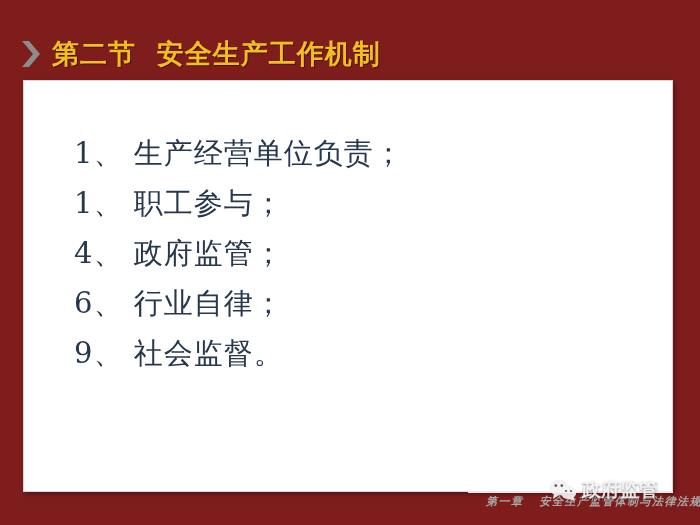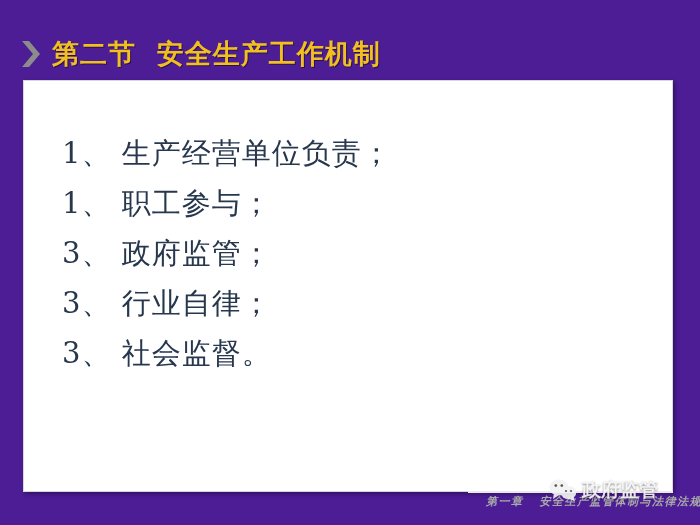--- a/index.html
+++ b/index.html
@@ -4,21 +4,21 @@
 <style>
   html, body {
     margin: 0;
     padding: 0;
     background: #3a3a3a;
   }
   #slide {
     position: relative;
     width: 700px;
     height: 525px;
-    background: #4c1d95;
+    background: #7f1d1d;
     overflow: hidden;
     font-family: "Liberation Sans", sans-serif;
   }
 
   
   #title-row {
     position: absolute;
     left: 22px;
     top: 34px;
     height: 40px;
@@ -62,20 +62,21 @@
     right: 20px;
   }
   .bullet-line {
     font-family: "DejaVu Serif", "Liberation Serif", serif;
     font-size: 29px;
     color: #27374d;
     line-height: 50px;
     height: 50px;
     white-space: pre;
     letter-spacing: 1px;
+    margin-left: 12px;
   }
 
   
   #footer-rule {
     position: absolute;
     left: 468px;
     top: 491px;
     width: 205px;
     height: 2px;
     background: #e9e9e9;
@@ -129,23 +130,23 @@
       <polygon points="0,2 11,15 0,28 7,28 18,15 7,2" fill="#8c8c8c"></polygon>
       <polygon points="12,2 22,15 12,28 15.5,28 22,15 15.5,2" fill="#8c8c8c" opacity="0.0"></polygon>
     </svg>
     <div id="title-text">第二节  安全生产工作机制</div>
   </div>
 
   <div id="content-panel">
     <div id="bullet-list">
       <div class="bullet-line">1、 生产经营单位负责；</div>
       <div class="bullet-line">1、 职工参与；</div>
-      <div class="bullet-line">3、 政府监管；</div>
-      <div class="bullet-line">3、 行业自律；</div>
-      <div class="bullet-line">3、 社会监督。</div>
+      <div class="bullet-line">4、 政府监管；</div>
+      <div class="bullet-line">6、 行业自律；</div>
+      <div class="bullet-line">9、 社会监督。</div>
     </div>
   </div>
 
   <div id="footer-rule"></div>
   <div id="footer-text">第一章   安全生产监管体制与法律法规</div>
 
   <div id="watermark">
     <svg id="wechat-icon" viewBox="0 0 28 24">
       <ellipse cx="10" cy="9.5" rx="9.5" ry="8" fill="#f2f2f2"></ellipse>
       <polygon points="5,15 4,21 9.5,17.5" fill="#f2f2f2"></polygon>

